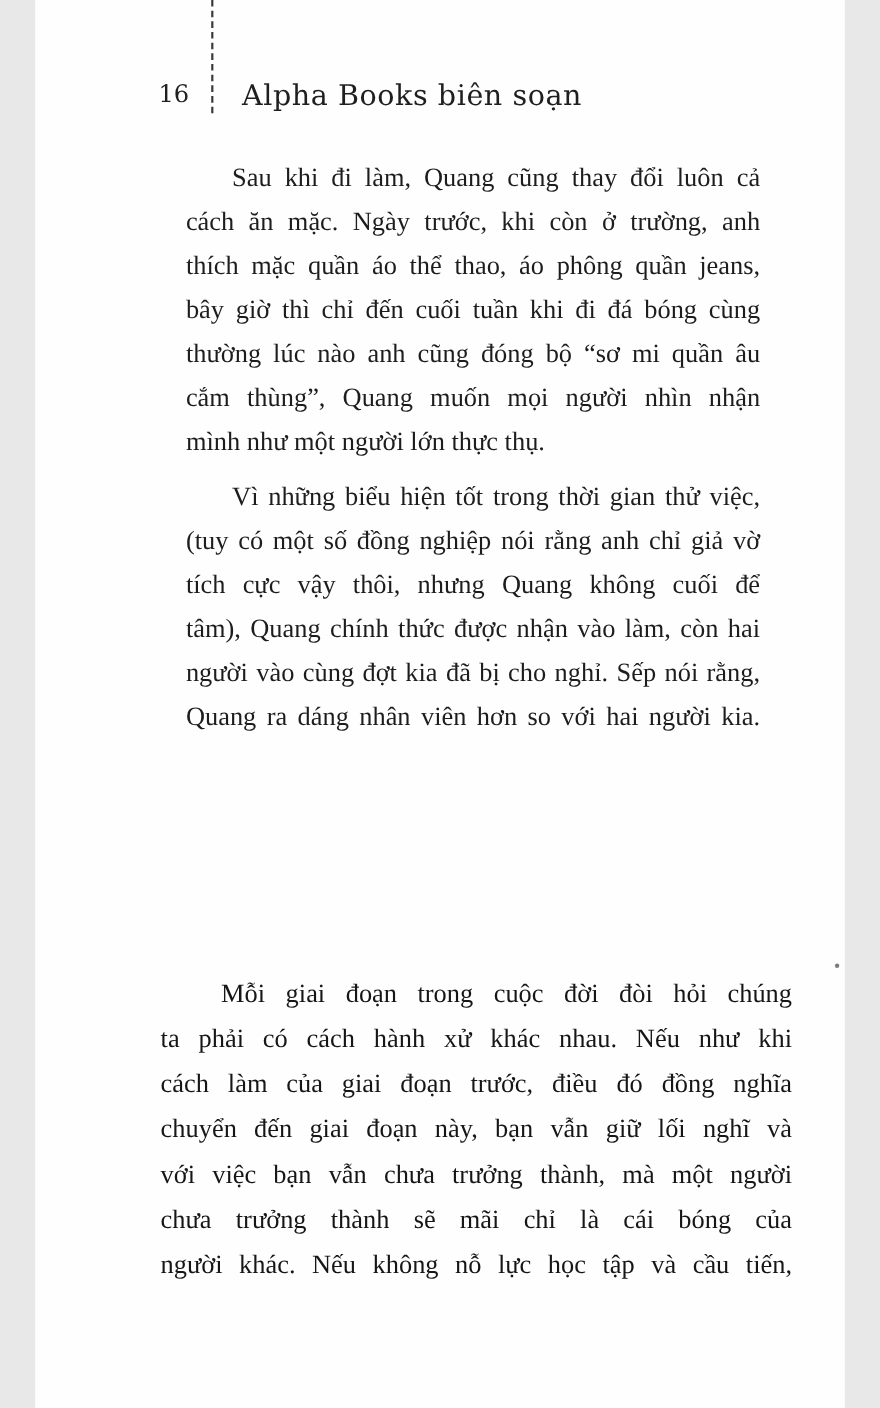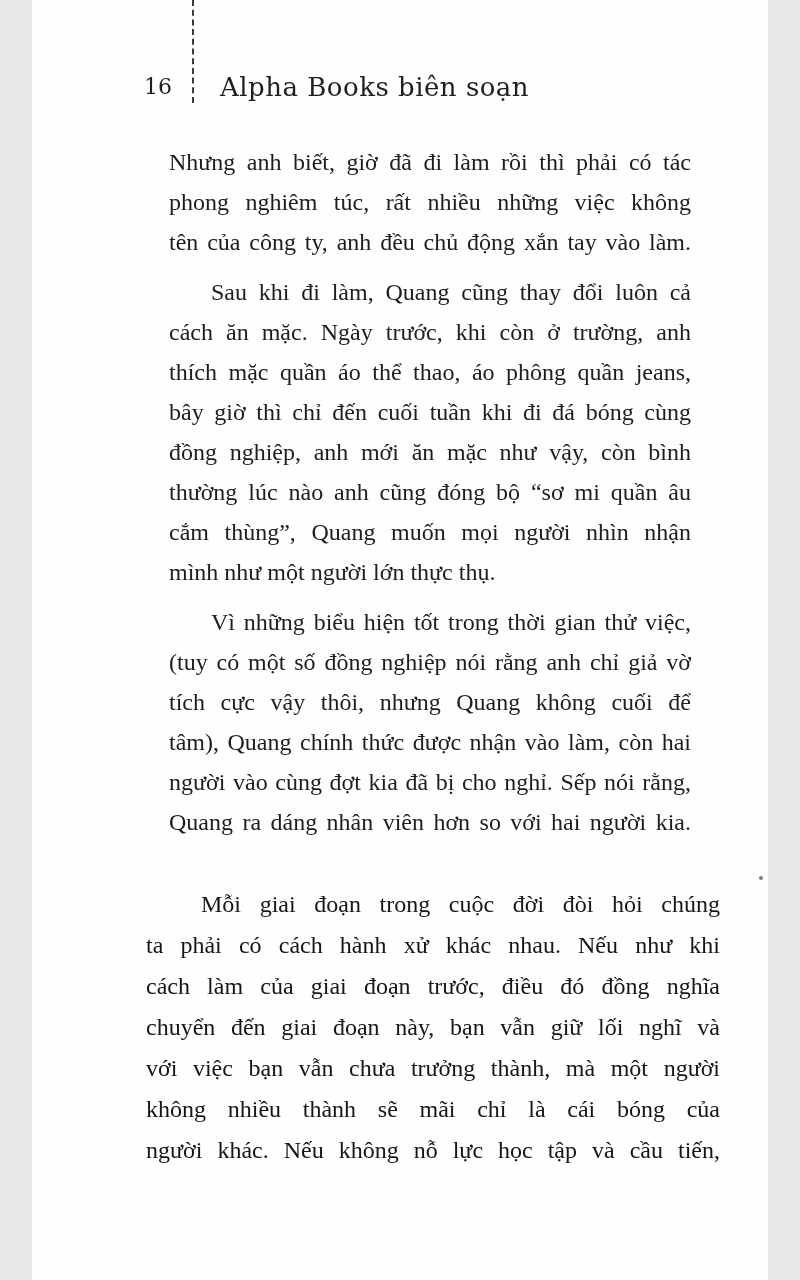--- a/index.html
+++ b/index.html
@@ -95,30 +95,24 @@
 <body>
 
 <div class="page">
 
   <div class="page-number">16</div>
   <div class="header-rule"></div>
   <div class="header-title">Alpha Books biên soạn</div>
 
   <div class="excerpt-block">
     <div class="para">
-      <div class="xline">Nhưng anh biết, giờ đã đi làm rồi thì phải có tác</div>
-      <div class="xline">phong nghiêm túc, rất nhiều những việc không</div>
-      <div class="xline">tên của công ty, anh đều chủ động xắn tay vào làm.</div>
-    </div>
-    <div class="para">
       <div class="xline indent">Sau khi đi làm, Quang cũng thay đổi luôn cả</div>
       <div class="xline">cách ăn mặc. Ngày trước, khi còn ở trường, anh</div>
       <div class="xline">thích mặc quần áo thể thao, áo phông quần jeans,</div>
       <div class="xline">bây giờ thì chỉ đến cuối tuần khi đi đá bóng cùng</div>
-      <div class="xline">đồng nghiệp, anh mới ăn mặc như vậy, còn bình</div>
       <div class="xline">thường lúc nào anh cũng đóng bộ “sơ mi quần âu</div>
       <div class="xline">cắm thùng”, Quang muốn mọi người nhìn nhận</div>
       <div class="xline short">mình như một người lớn thực thụ.</div>
     </div>
     <div class="para">
       <div class="xline indent">Vì những biểu hiện tốt trong thời gian thử việc,</div>
       <div class="xline">(tuy có một số đồng nghiệp nói rằng anh chỉ giả vờ</div>
       <div class="xline">tích cực vậy thôi, nhưng Quang không cuối để</div>
       <div class="xline">tâm), Quang chính thức được nhận vào làm, còn hai</div>
       <div class="xline">người vào cùng đợt kia đã bị cho nghỉ. Sếp nói rằng,</div>
@@ -126,20 +120,20 @@
     </div>
   </div>
 
   <div class="body-block">
     <div class="para">
       <div class="xline indent">Mỗi giai đoạn trong cuộc đời đòi hỏi chúng</div>
       <div class="xline">ta phải có cách hành xử khác nhau. Nếu như khi</div>
       <div class="xline">cách làm của giai đoạn trước, điều đó đồng nghĩa</div>
       <div class="xline">chuyển đến giai đoạn này, bạn vẫn giữ lối nghĩ và</div>
       <div class="xline">với việc bạn vẫn chưa trưởng thành, mà một người</div>
-      <div class="xline">không nhiều thành sẽ mãi chỉ là cái bóng của</div>
+      <div class="xline">chưa trưởng thành sẽ mãi chỉ là cái bóng của</div>
       <div class="xline">người khác. Nếu không nỗ lực học tập và cầu tiến,</div>
     </div>
   </div>
 
   <div class="speck"></div>
 
 </div>
 
 </body></html>

